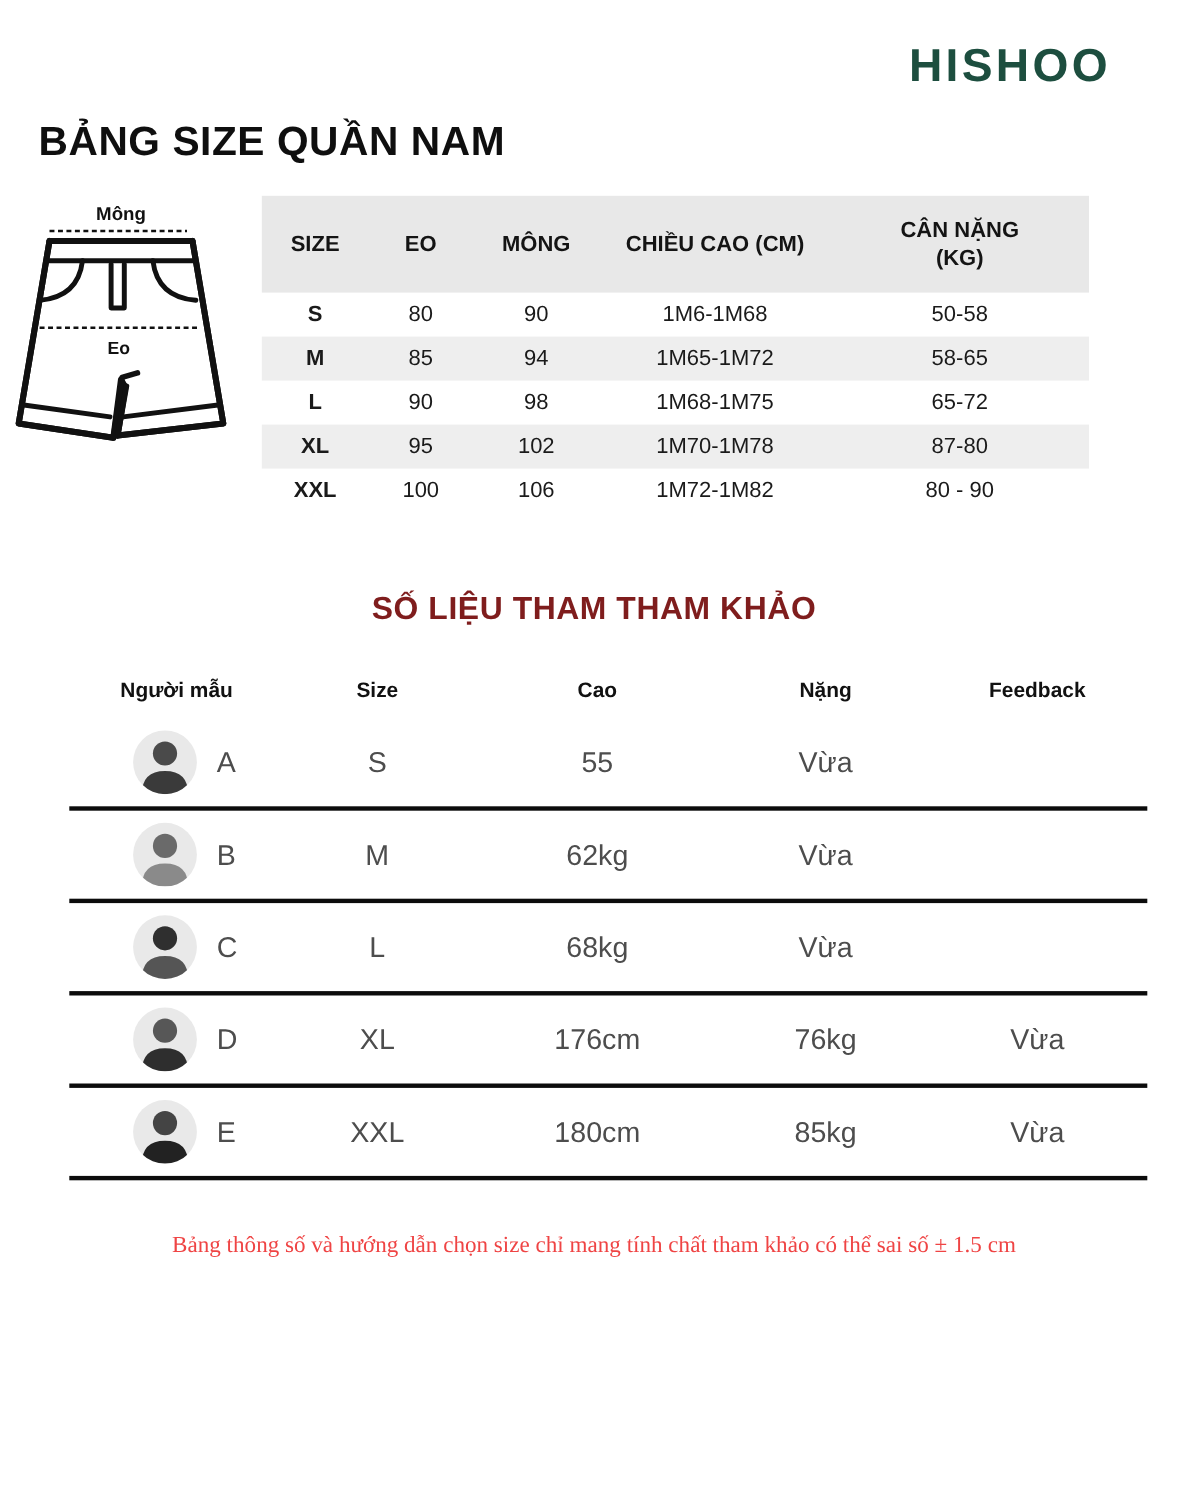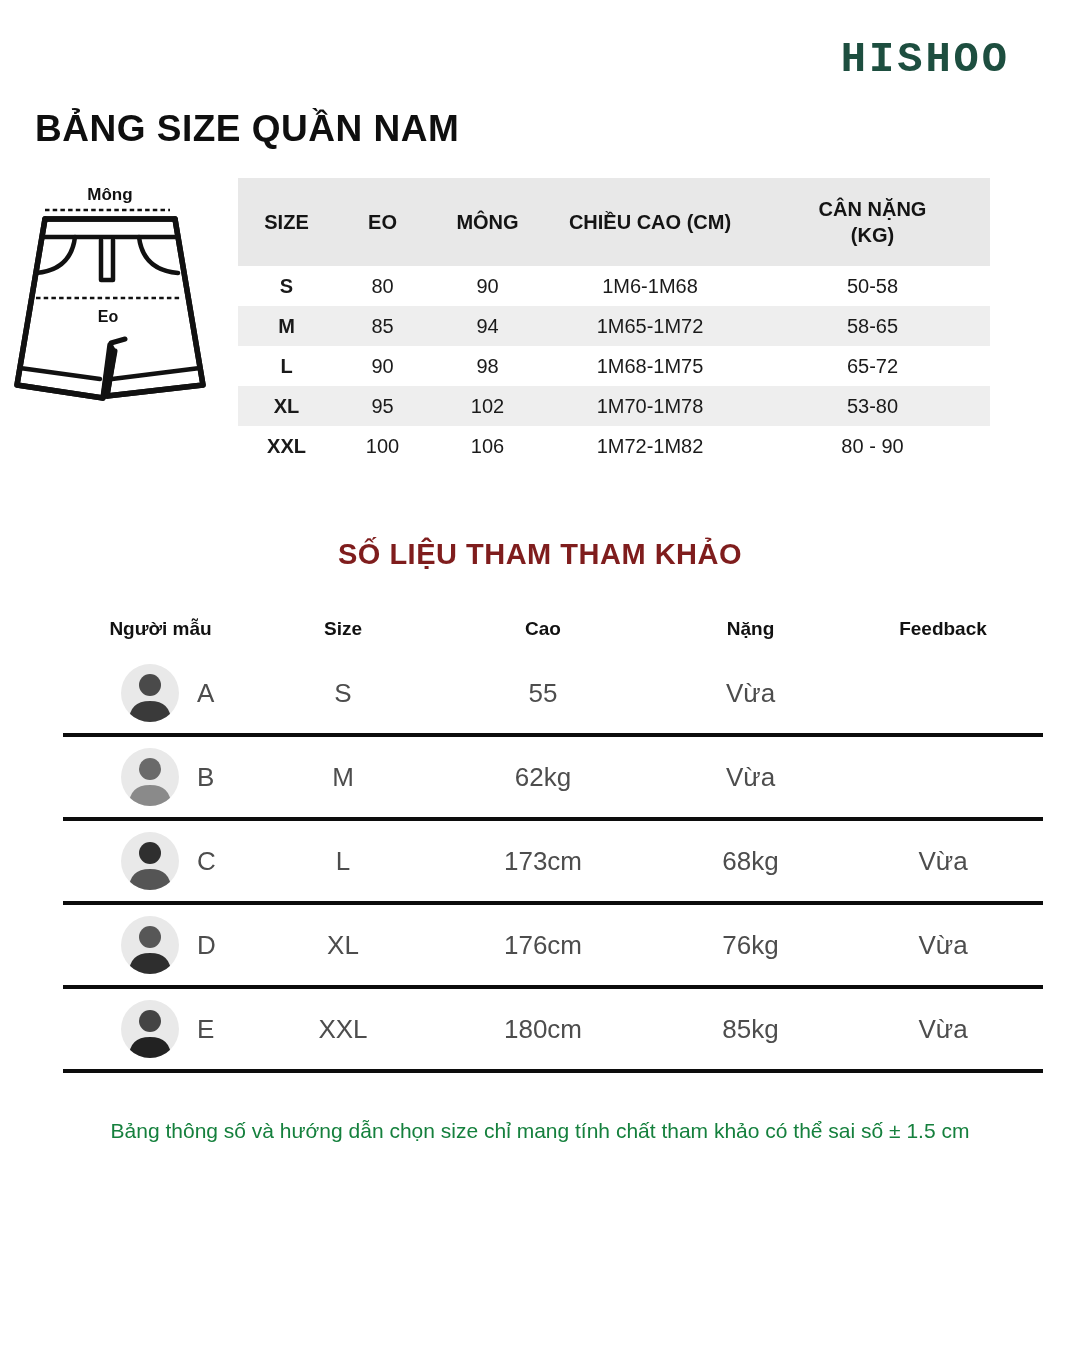--- a/index.html
+++ b/index.html
@@ -7,21 +7,21 @@
   body {
     width:1080px; height:1350px;
     background:#ffffff;
     font-family:"Liberation Sans", sans-serif;
     color:#111;
     overflow:hidden;
     position:relative;
   }
 
   
-  .logo-row { display:flex; justify-content:flex-end; padding:36px 70px 0 0;font-family:Liberation Mono, monospace; }
+  .logo-row { display:flex; justify-content:flex-end; padding:36px 70px 0 0; }
   .logo {
     font-size:42px; font-weight:700; letter-spacing:3px;
     color:#1d4e3f;
   }
   .page-title {
     margin:24px 0 0 35px;
     font-size:37px; font-weight:700; color:#0f0f0f;
     letter-spacing:.5px;
   }
 
@@ -67,21 +67,21 @@
     width:58px; height:58px; border-radius:50%;
     background:#e9e9e9; overflow:hidden; flex:none;
     display:flex; align-items:flex-end; justify-content:center;
   }
   .avatar svg { display:block; }
   .model-letter { font-size:26px; color:#4d4d4d; }
 
   
   .footer-note {
     margin-top:46px; text-align:center;
-    font-size:21px; color:#15803d;
+    font-size:21px; color:#ef4444;font-family:Liberation Serif, serif;
   }
 </style>
 </head>
 <body>
 
 <div class="logo-row">
   <div class="logo">HISHOO</div>
 </div>
 <h1 class="page-title">BẢNG SIZE QUẦN NAM</h1>
 
@@ -148,21 +148,21 @@
       <div class="cell">90</div>
       <div class="cell">98</div>
       <div class="cell">1M68-1M75</div>
       <div class="cell">65-72</div>
     </div>
     <div class="t1-row striped">
       <div class="cell size">XL</div>
       <div class="cell">95</div>
       <div class="cell">102</div>
       <div class="cell">1M70-1M78</div>
-      <div class="cell">53-80</div>
+      <div class="cell">87-80</div>
     </div>
     <div class="t1-row">
       <div class="cell size">XXL</div>
       <div class="cell">100</div>
       <div class="cell">106</div>
       <div class="cell">1M72-1M82</div>
       <div class="cell">80 - 90</div>
     </div>
   </div>
 </div>
@@ -212,21 +212,20 @@
     <div class="model-cell">
       <div class="avatar">
         <svg width="58" height="58" viewBox="0 0 58 58">
             <circle cx="29" cy="21" r="11" fill="#2f2f2f"></circle>
             <path d="M8,58 Q8,37 29,37 Q50,37 50,58 Z" fill="#555555"></path>
           </svg>
       </div>
       <span class="model-letter">C</span>
     </div>
     <div class="cell">L</div>
-    <div class="cell">173cm</div>
     <div class="cell">68kg</div>
     <div class="cell">Vừa</div>
   </div>
 
   <div class="t2-row">
     <div class="model-cell">
       <div class="avatar">
         <svg width="58" height="58" viewBox="0 0 58 58">
             <circle cx="29" cy="21" r="11" fill="#575757"></circle>
             <path d="M8,58 Q8,37 29,37 Q50,37 50,58 Z" fill="#2e2e2e"></path>

